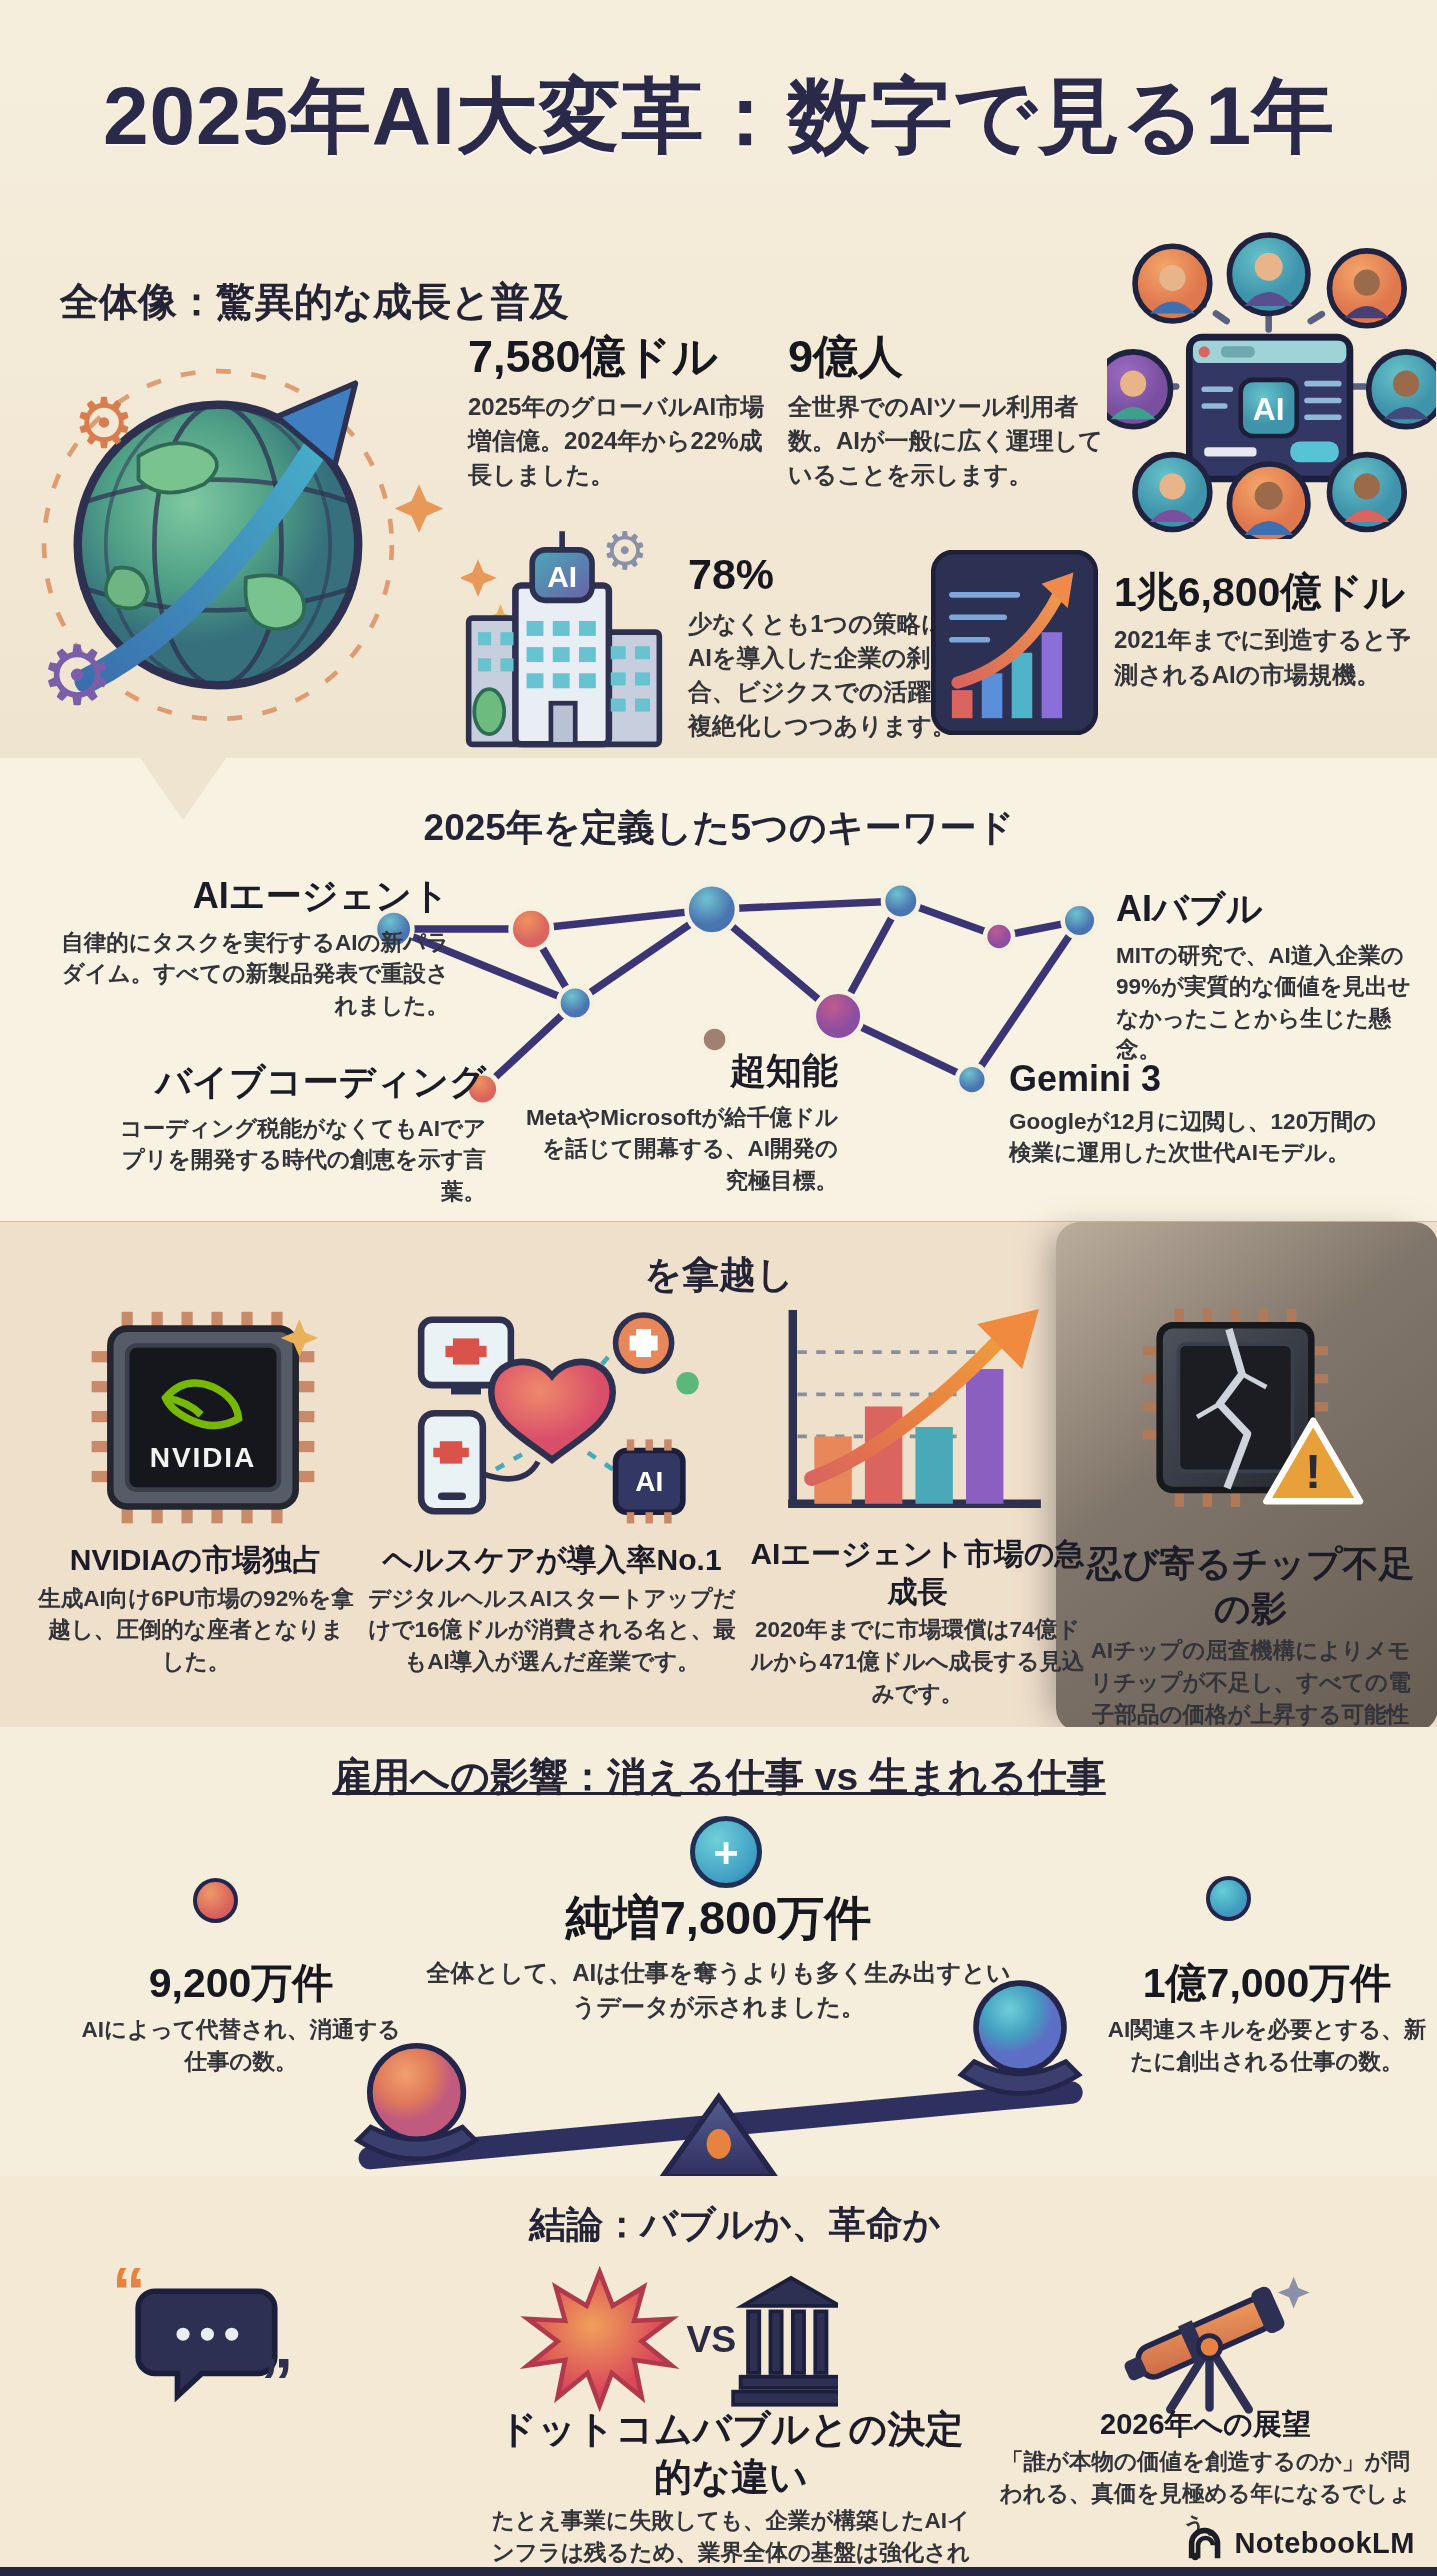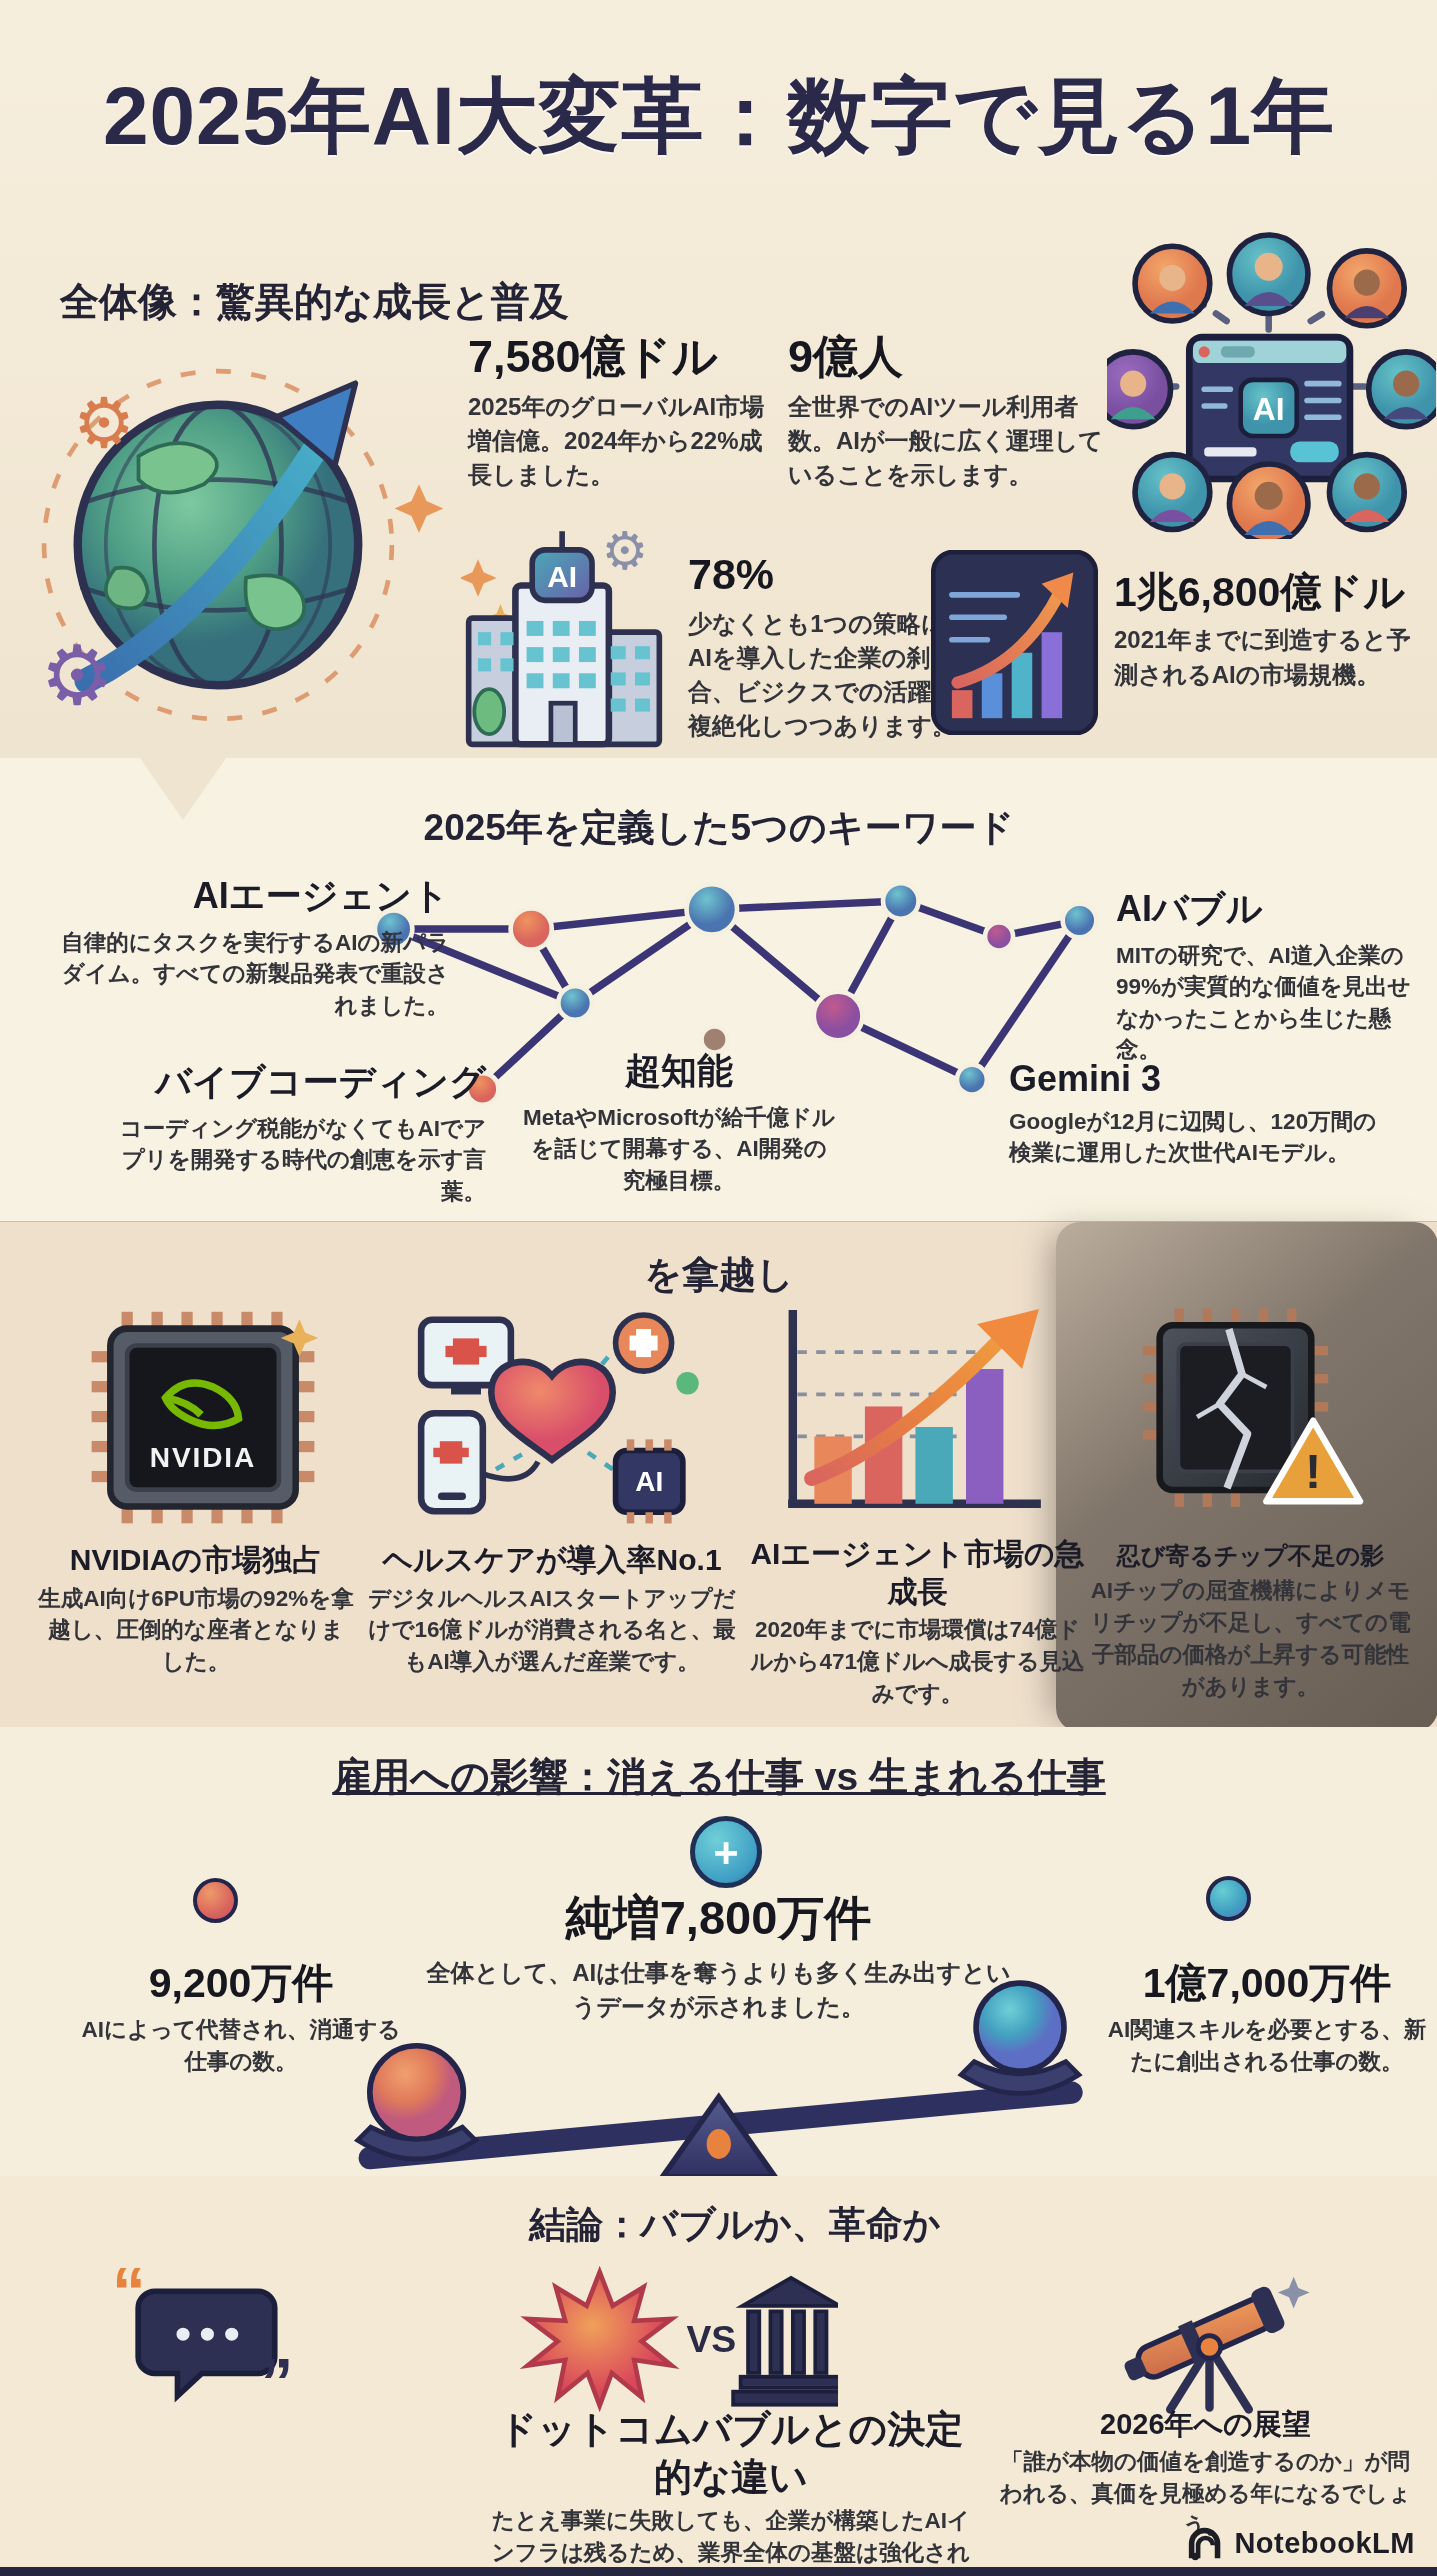--- a/index.html
+++ b/index.html
@@ -298,21 +298,21 @@
   <div class="abs" style="top:885px;left:1116px;width:309px;">
     <div class="kw-title">AIバブル</div>
     <div class="kw-desc">MITの研究で、AI道入企業の99%が実質的な価値を見出せなかったことから生じた懸念。</div>
   </div>
 
   <div class="abs right" style="top:1058px;left:112px;width:374px;">
     <div class="kw-title">バイブコーディング</div>
     <div class="kw-desc">コーディング税能がなくてもAIでアプリを開発する時代の創恵を示す言葉。</div>
   </div>
 
-  <div class="abs center" style="top:1047px;left:520px;width:318px;">
+  <div class="abs center" style="top:1047px;left:520px;width:318px;text-align:right;">
     <div class="kw-title">超知能</div>
     <div class="kw-desc">MetaやMicrosoftが給千億ドルを話じて開幕する、AI開発の究極目標。</div>
   </div>
 
   <div class="abs" style="top:1058px;left:1009px;width:374px;">
     <div class="kw-title">Gemini 3</div>
     <div class="kw-desc">Googleが12月に辺閲し、120万間の検業に運用した次世代AIモデル。</div>
   </div>
 
   <section class="sec3"></section>
@@ -454,21 +454,21 @@
   </div>
   <div class="abs center" style="top:1541px;left:363px;width:378px;">
     <div class="col-title">ヘルスケアが導入率No.1</div>
     <div class="col-desc">デジタルヘルスAIスタートアップだけで16億ドルが消費される名と、最もAI導入が選んだ産業です。</div>
   </div>
   <div class="abs center" style="top:1535px;left:749px;width:337px;">
     <div class="col-title">AIエージェント市場の急成長</div>
     <div class="col-desc">2020年までに市場環償は74億ドルから471億ドルへ成長する見込みです。</div>
   </div>
   <div class="abs center" style="top:1541px;left:1082px;width:337px;">
-    <div class="col-title" style="font-size:24px;">忍び寄るチップ不足の影</div>
+    <div class="col-title" style="font-size:36px;">忍び寄るチップ不足の影</div>
     <div class="col-desc">AIチップの屈査機構によりメモリチップが不足し、すべての電子部品の価格が上昇する可能性があります。</div>
   </div>
 
   <section class="sec4"></section>
   <div class="abs h2 center" style="top:1750px;left:0;width:1438px;text-decoration:underline;">雇用への影響：消える仕事 vs 生まれる仕事</div>
 
   <div class="abs plus-badge" style="top:1816px;left:690px;">
       <span>+</span>
     </div>
 

